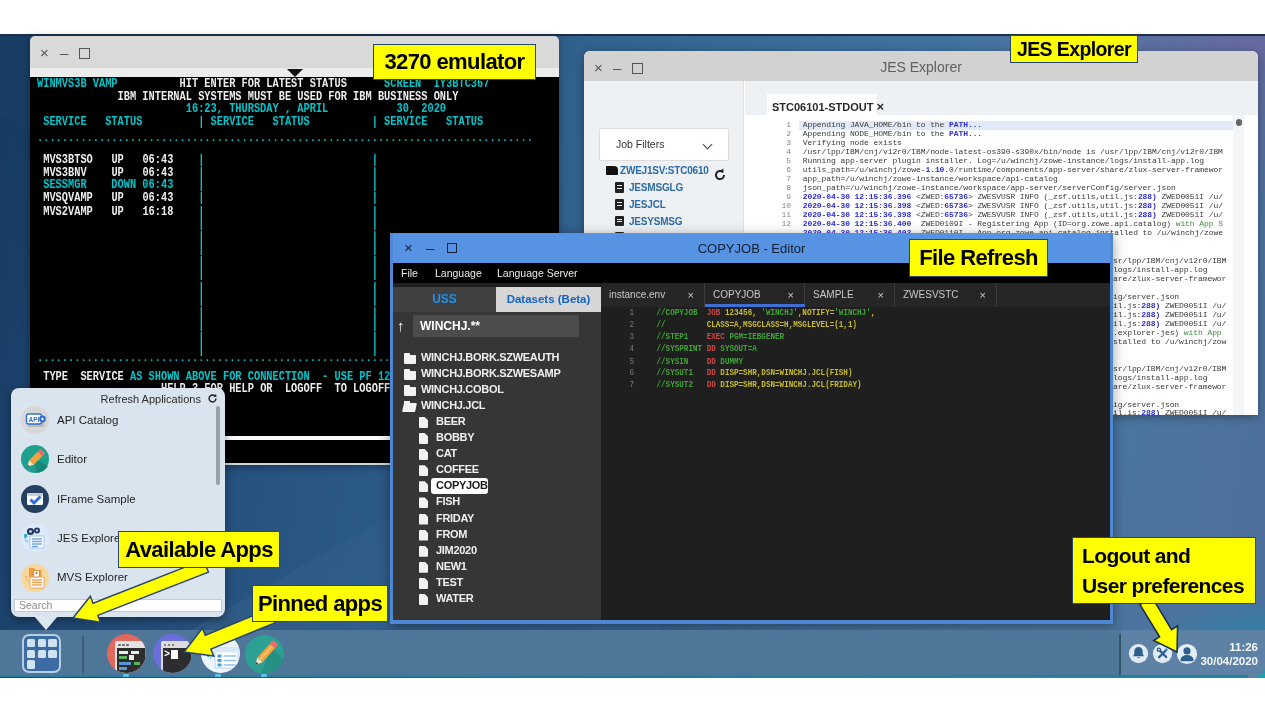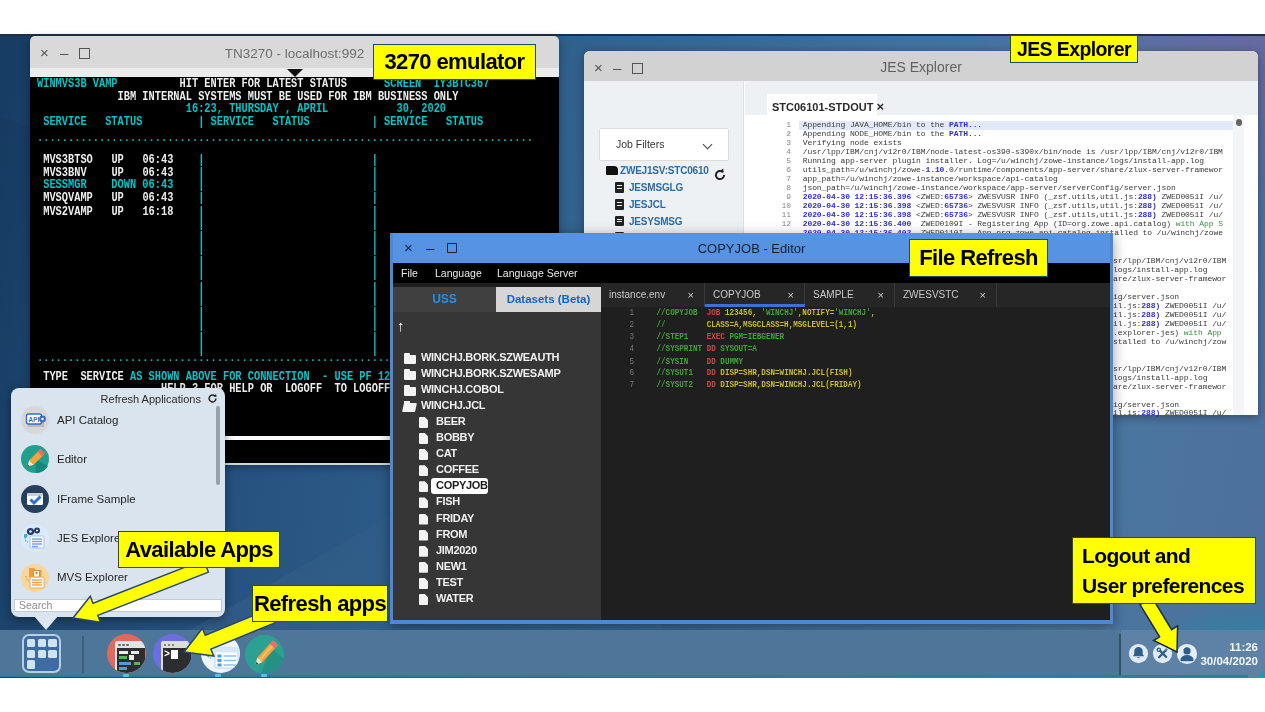--- a/index.html
+++ b/index.html
@@ -94,21 +94,20 @@
 </style></head><body>
 <div class="abs" id="desktop">
     <div class="abs facet1"></div>
     <div class="abs facet2"></div>
     <div class="abs facet3"></div>
   </div>
 <div class="abs" id="tn">
 <div class="abs tbar"></div>
     <div class="abs tstrip"></div>
     <div class="abs tri"></div>
-<div class="abs ttl">TN3270 - localhost:992</div>
 <div class="abs wbx" style="left:10px;top:10px">×</div>
 <div class="abs wbm" style="left:30px;top:10px">–</div>
 <div class="abs wbs" style="left:49px;top:12px"></div>
 <div class="abs scr">
       <pre>WINMVS3B VAMP          <span class="w">HIT ENTER FOR LATEST STATUS</span>      SCREEN  IY3BTC367
              <span class="w">IBM INTERNAL SYSTEMS MUST BE USED FOR IBM BUSINESS ONLY</span>
                         16:23, THURSDAY , APRIL           30, 2020
  SERVICE   STATUS         | SERVICE   STATUS          | SERVICE   STATUS
 
 
@@ -271,20 +270,21 @@
       <div class="abs tree" style="left:43px;top:272.8px">NEW1</div>
       <div class="abs" style="left:26px;top:290.9px;width:9px;height:11px;background:#f2f2f2;border-radius:1px;clip-path:polygon(0 0,64% 0,100% 30%,100% 100%,0 100%)"></div>
       <div class="abs tree" style="left:43px;top:288.9px">TEST</div>
       <div class="abs" style="left:26px;top:307.0px;width:9px;height:11px;background:#f2f2f2;border-radius:1px;clip-path:polygon(0 0,64% 0,100% 30%,100% 100%,0 100%)"></div>
       <div class="abs tree" style="left:43px;top:305.0px">WATER</div>
       <div class="abs hsb"></div>
     </div>
 <div class="abs uss">USS</div>
     <div class="abs dst">Datasets (Beta)</div>
 <div class="abs up">↑</div>
+    <div class="abs srch">WINCHJ.**</div>
 <div class="abs tabbar">
       <div class="etab" style="left:0px;width:104px">
         <span style="position:absolute;left:8px">instance.env</span>
         <span style="position:absolute;right:10px;font-size:11px">×</span>
       </div>
       <div class="etab" style="left:104px;width:100px">
         <span style="position:absolute;left:8px">COPYJOB</span>
         <span style="position:absolute;right:10px;font-size:11px">×</span>
       </div>
       <div class="etab" style="left:204px;width:90px">
@@ -485,13 +485,13 @@
 
 <svg class="abs" width="1265" height="712" style="left:0;top:0;pointer-events:none">
  <polygon points="203.6,559.9 93,603.2 90.3,596.3 73,618 100.5,622.3 97.8,615.4 208.4,572.1" fill="#ffff00" stroke="#27456f" stroke-width="1.5"></polygon>
  <polygon points="269.2,609.1 205.3,635.3 202.4,628.3 184,652 213.8,656.1 210.9,649.1 274.8,622.9" fill="#ffff00" stroke="#27456f" stroke-width="1.5"></polygon>
  <polygon points="1140,604.6 1159.6,636.8 1153.6,640.5 1177,652 1177.6,625.9 1171.6,629.6 1152,597.4" fill="#ffff00" stroke="#1a2a4a" stroke-width="1.5"></polygon>
 </svg>
 <div class="lab" style="left:373px;top:44px;width:163px;height:36px;line-height:34px">3270 emulator</div>
 <div class="lab" style="left:1010px;top:35px;width:128px;height:28px;line-height:26px;font-size:19.5px">JES Explorer</div>
 <div class="lab" style="left:909px;top:239px;width:139px;height:38px;line-height:36px">File Refresh</div>
 <div class="lab" style="left:118px;top:531px;width:162px;height:37px;line-height:35px">Available Apps</div>
-<div class="lab" style="left:252px;top:585px;width:136px;height:37px;line-height:35px">Refresh apps</div>
+<div class="lab" style="left:252px;top:585px;width:136px;height:37px;line-height:35px">Pinned apps</div>
 <div class="lab" style="left:1072px;top:537px;width:184px;height:67px;text-align:left;padding:3px 0 0 9px;line-height:30px;font-size:21px">Logout and<br>User preferences</div>
 </body></html>

